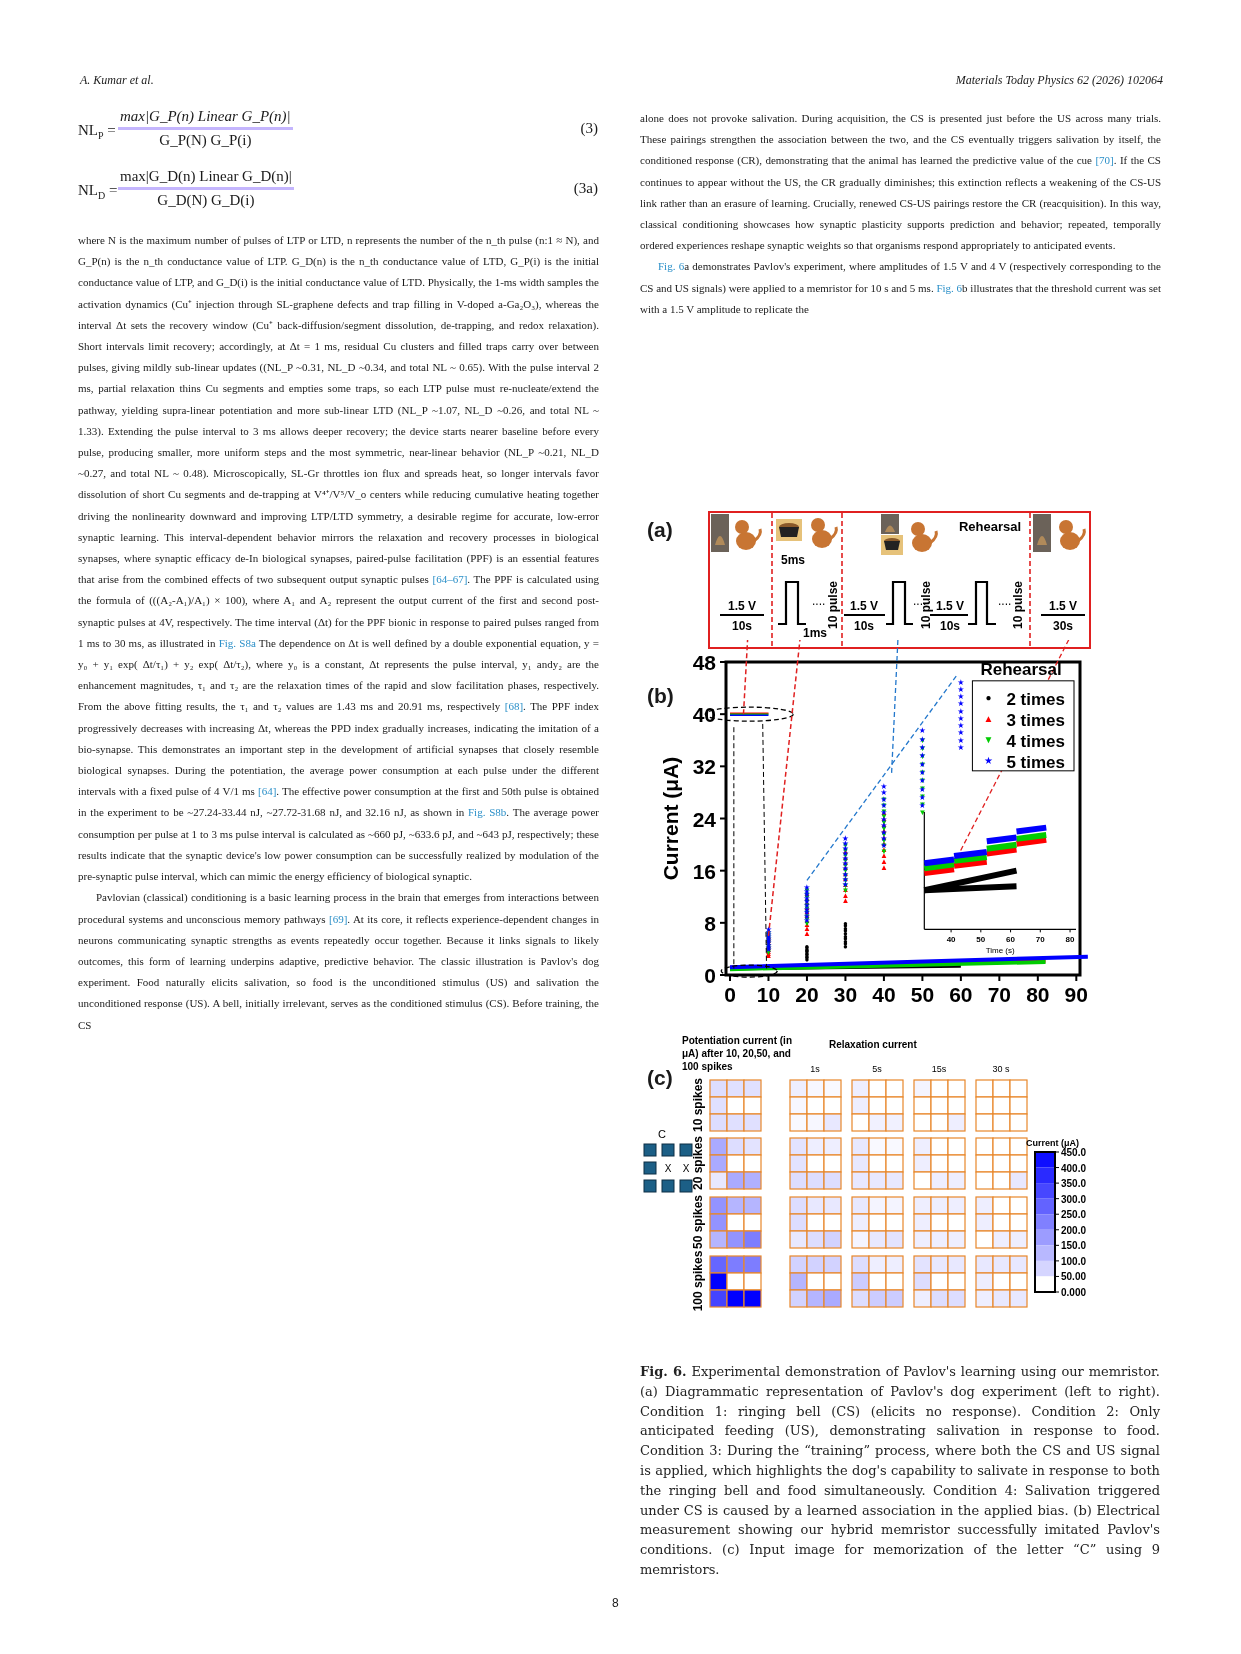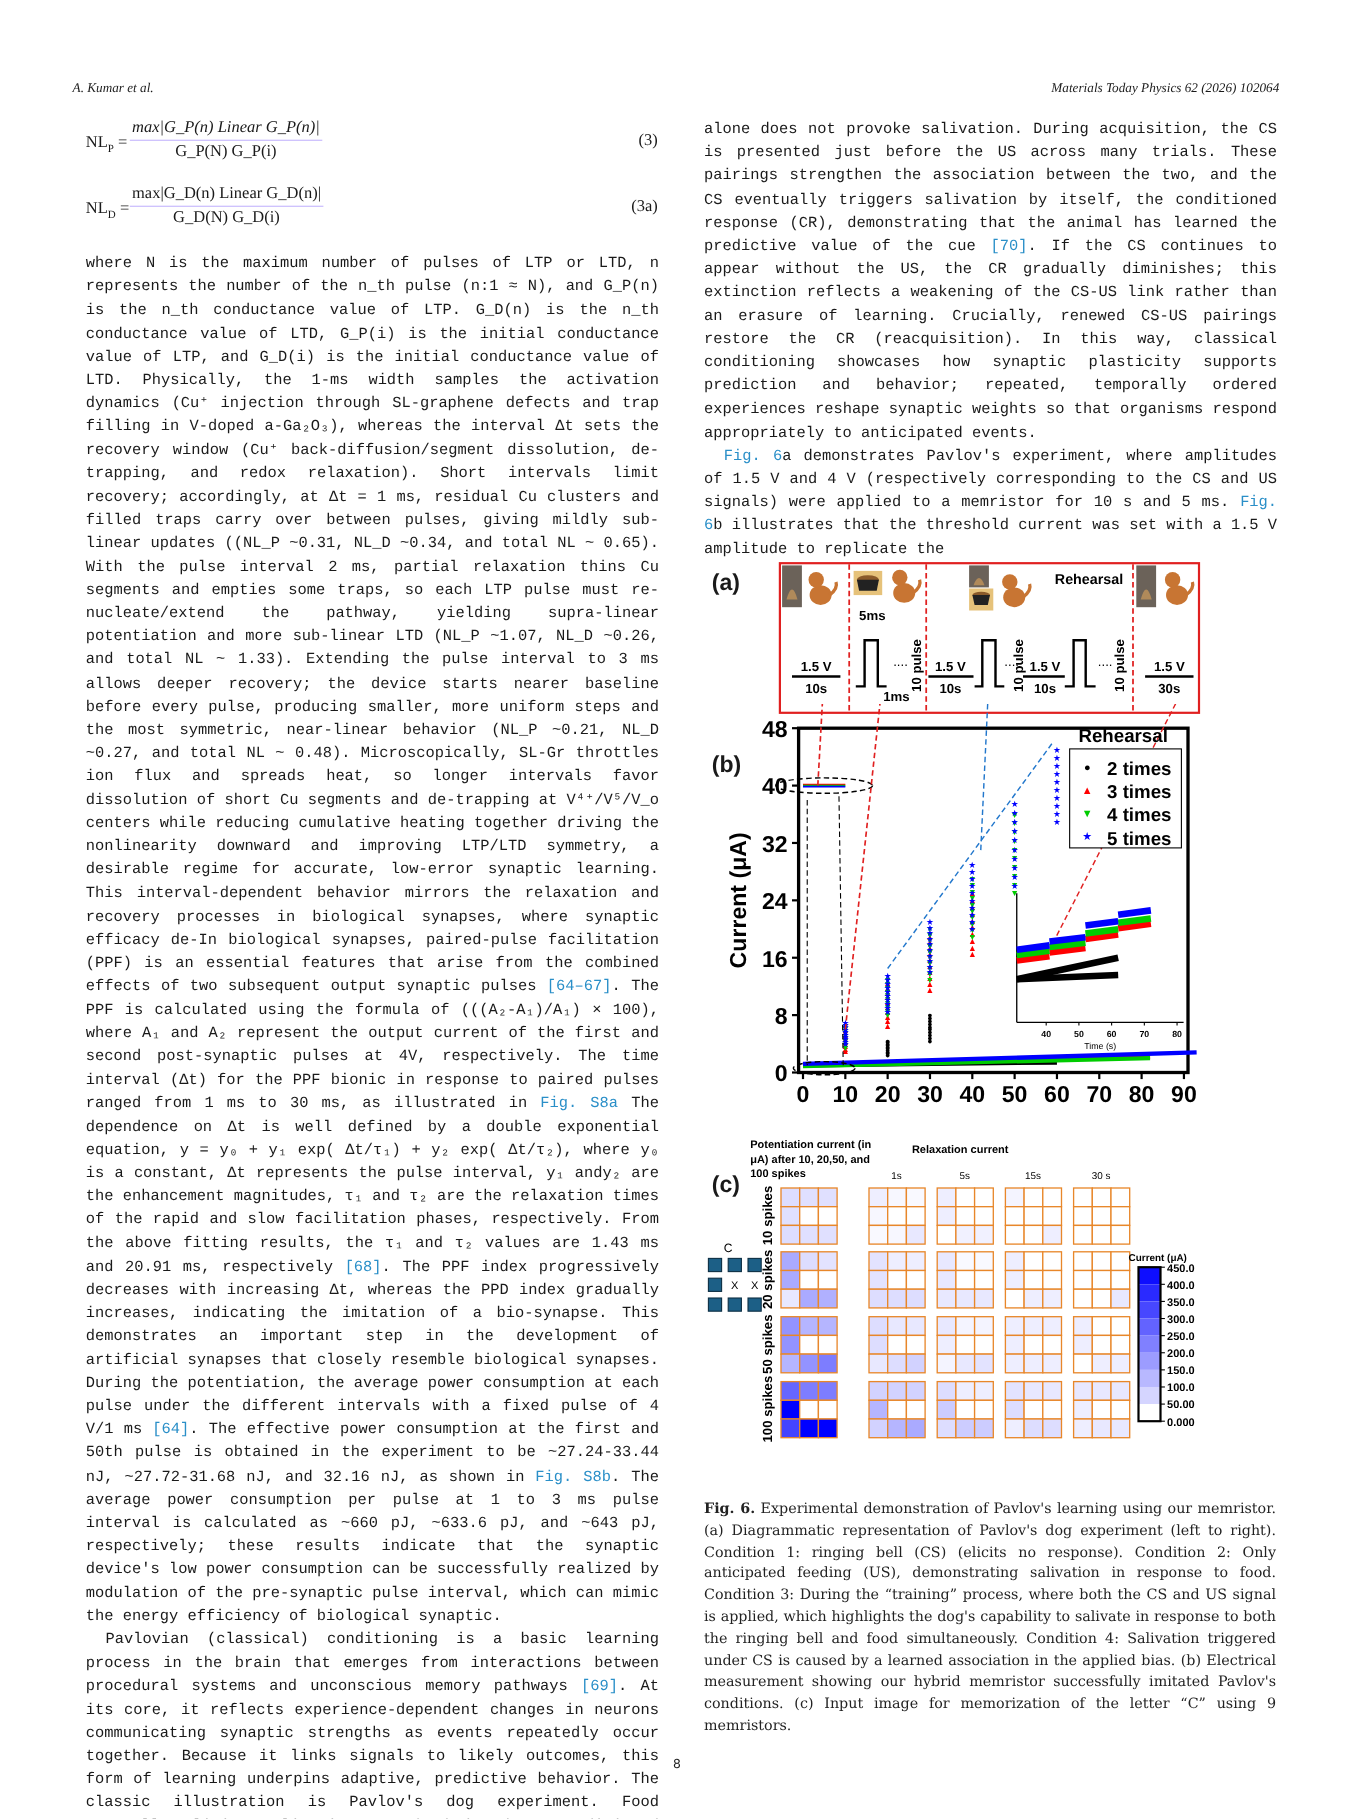--- a/index.html
+++ b/index.html
@@ -1,37 +1,37 @@
 <!DOCTYPE html>
 <html><head>
 <meta charset="utf-8">
 <style>
   html,body{margin:0;padding:0;background:#fff;}
   body{width:1241px;height:1654px;position:relative;overflow:hidden;font-family:"DejaVu Serif",serif;color:#1a1a1a;}
   .hdr{position:absolute;top:73px;font-style:italic;font-size:12px;font-family:"Liberation Serif",serif;}
-  .col{position:absolute;font-size:14px;line-height:21.2px;text-align:justify;font-family:Liberation Mono, monospace;}
+  .col{position:absolute;font-size:11px;line-height:21.2px;text-align:justify;font-family:Liberation Serif, serif;}
   .col p{margin:0;}
   .col p.ind{text-indent:18px;}
   .link{color:#2a8fc8;}
   .eq{position:absolute;left:78px;font-family:"Liberation Serif",serif;font-size:15px;}
   .eq .lhs{position:absolute;left:0;top:14px;}
   .eq .frac{position:absolute;left:48px;top:0;text-align:center;}
-  .eq .num{border-bottom:1px solid #c4b5fd;padding:0 2px 2px;white-space:nowrap;}
+  .eq .num{border-bottom:3px solid #c4b5fd;padding:0 2px 2px;white-space:nowrap;}
   .eq .den{padding-top:2px;white-space:nowrap;}
   .eqno{position:absolute;right:0;font-size:15px;font-family:"Liberation Serif",serif;}
   .pagenum{position:absolute;top:1596px;left:612px;font-size:12px;font-family:"Liberation Sans",sans-serif;}
   .panel-label{position:absolute;font-family:"Liberation Sans",sans-serif;font-weight:bold;font-size:21px;}
   .caption{position:absolute;left:640px;top:1362px;width:520px;font-size:13px;line-height:19.8px;text-align:justify;font-family:"DejaVu Serif",serif;font-weight:300;color:#222;}
   .caption b{font-weight:bold;}
   svg text{font-family:"Liberation Sans",sans-serif;}
 </style>
 </head>
 <body>
 
-<div class="hdr" style="left:66px;">A. Kumar et al.</div>
+<div class="hdr" style="left:80px;">A. Kumar et al.</div>
 <div class="hdr" style="right:78px;">Materials Today Physics 62 (2026) 102064</div>
 
 <div class="eq" style="top:108px;width:520px;height:50px;">
   <span class="lhs">NL<sub style="font-size:10px">P</sub> =</span>
   <div class="frac" style="left:40px;">
     <div class="num" style="font-style:italic;">max|G_P(n)   Linear G_P(n)|</div>
     <div class="den">G_P(N)   G_P(i)</div>
   </div>
   <span class="eqno" style="top:12px;">(3)</span>
 </div>

